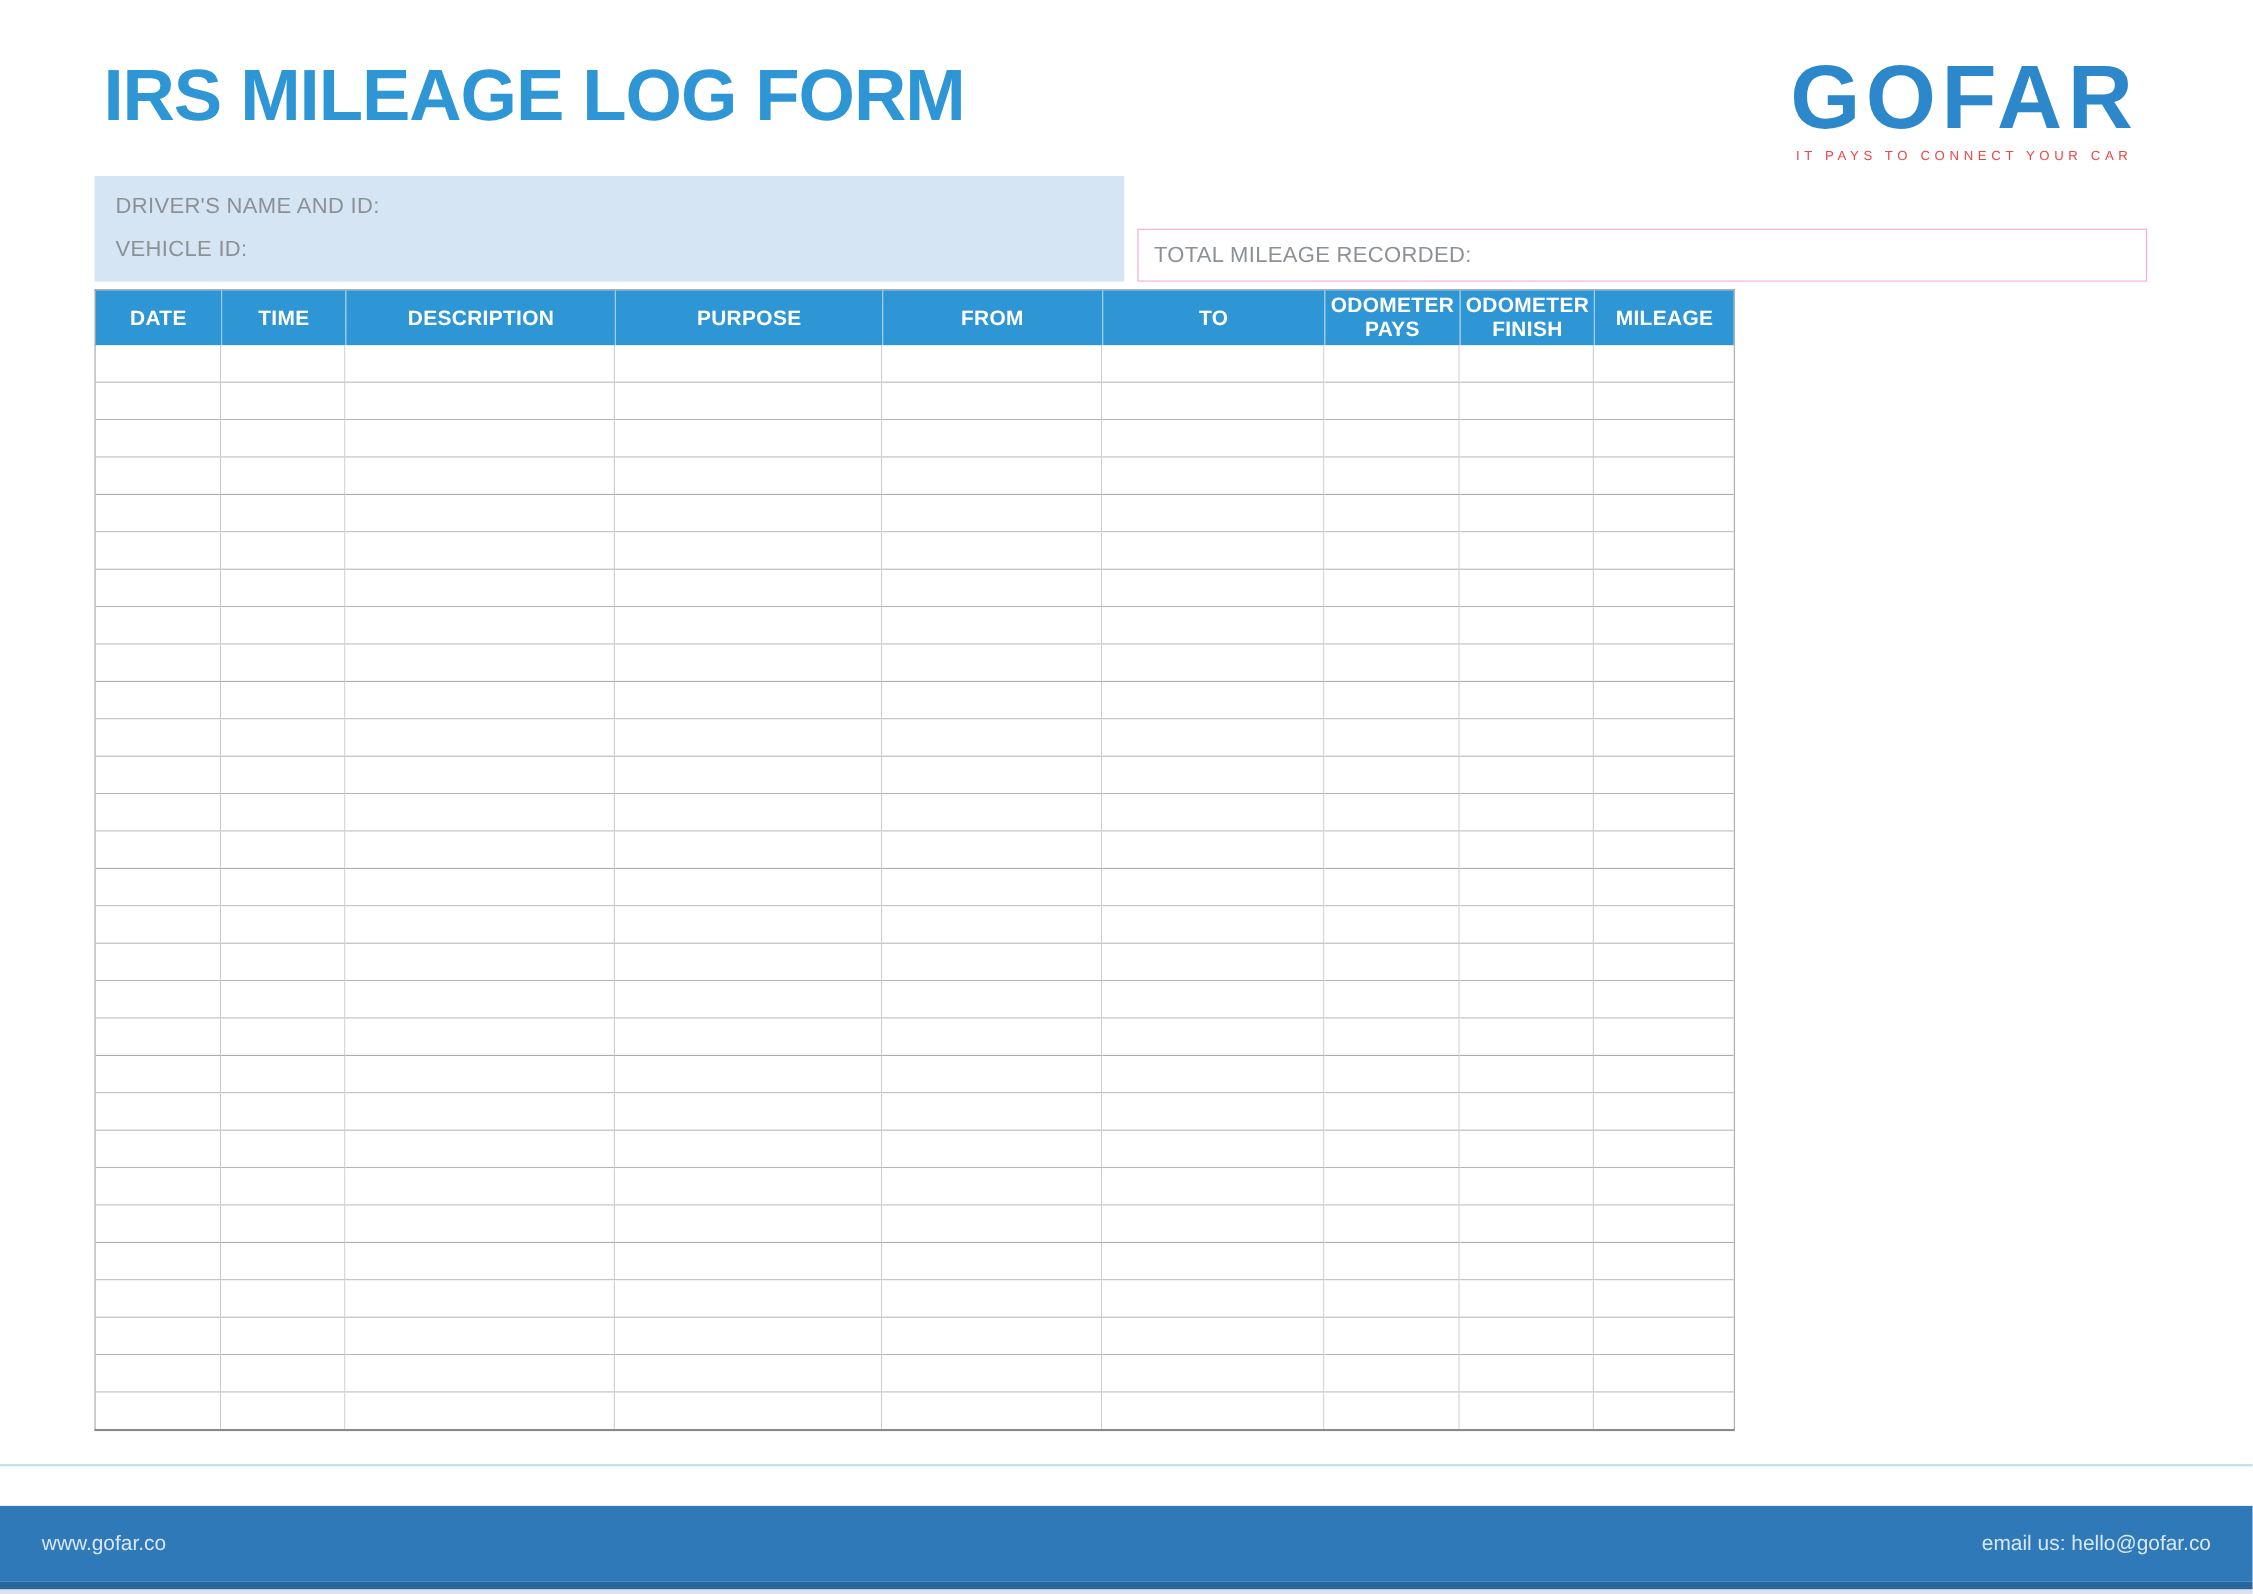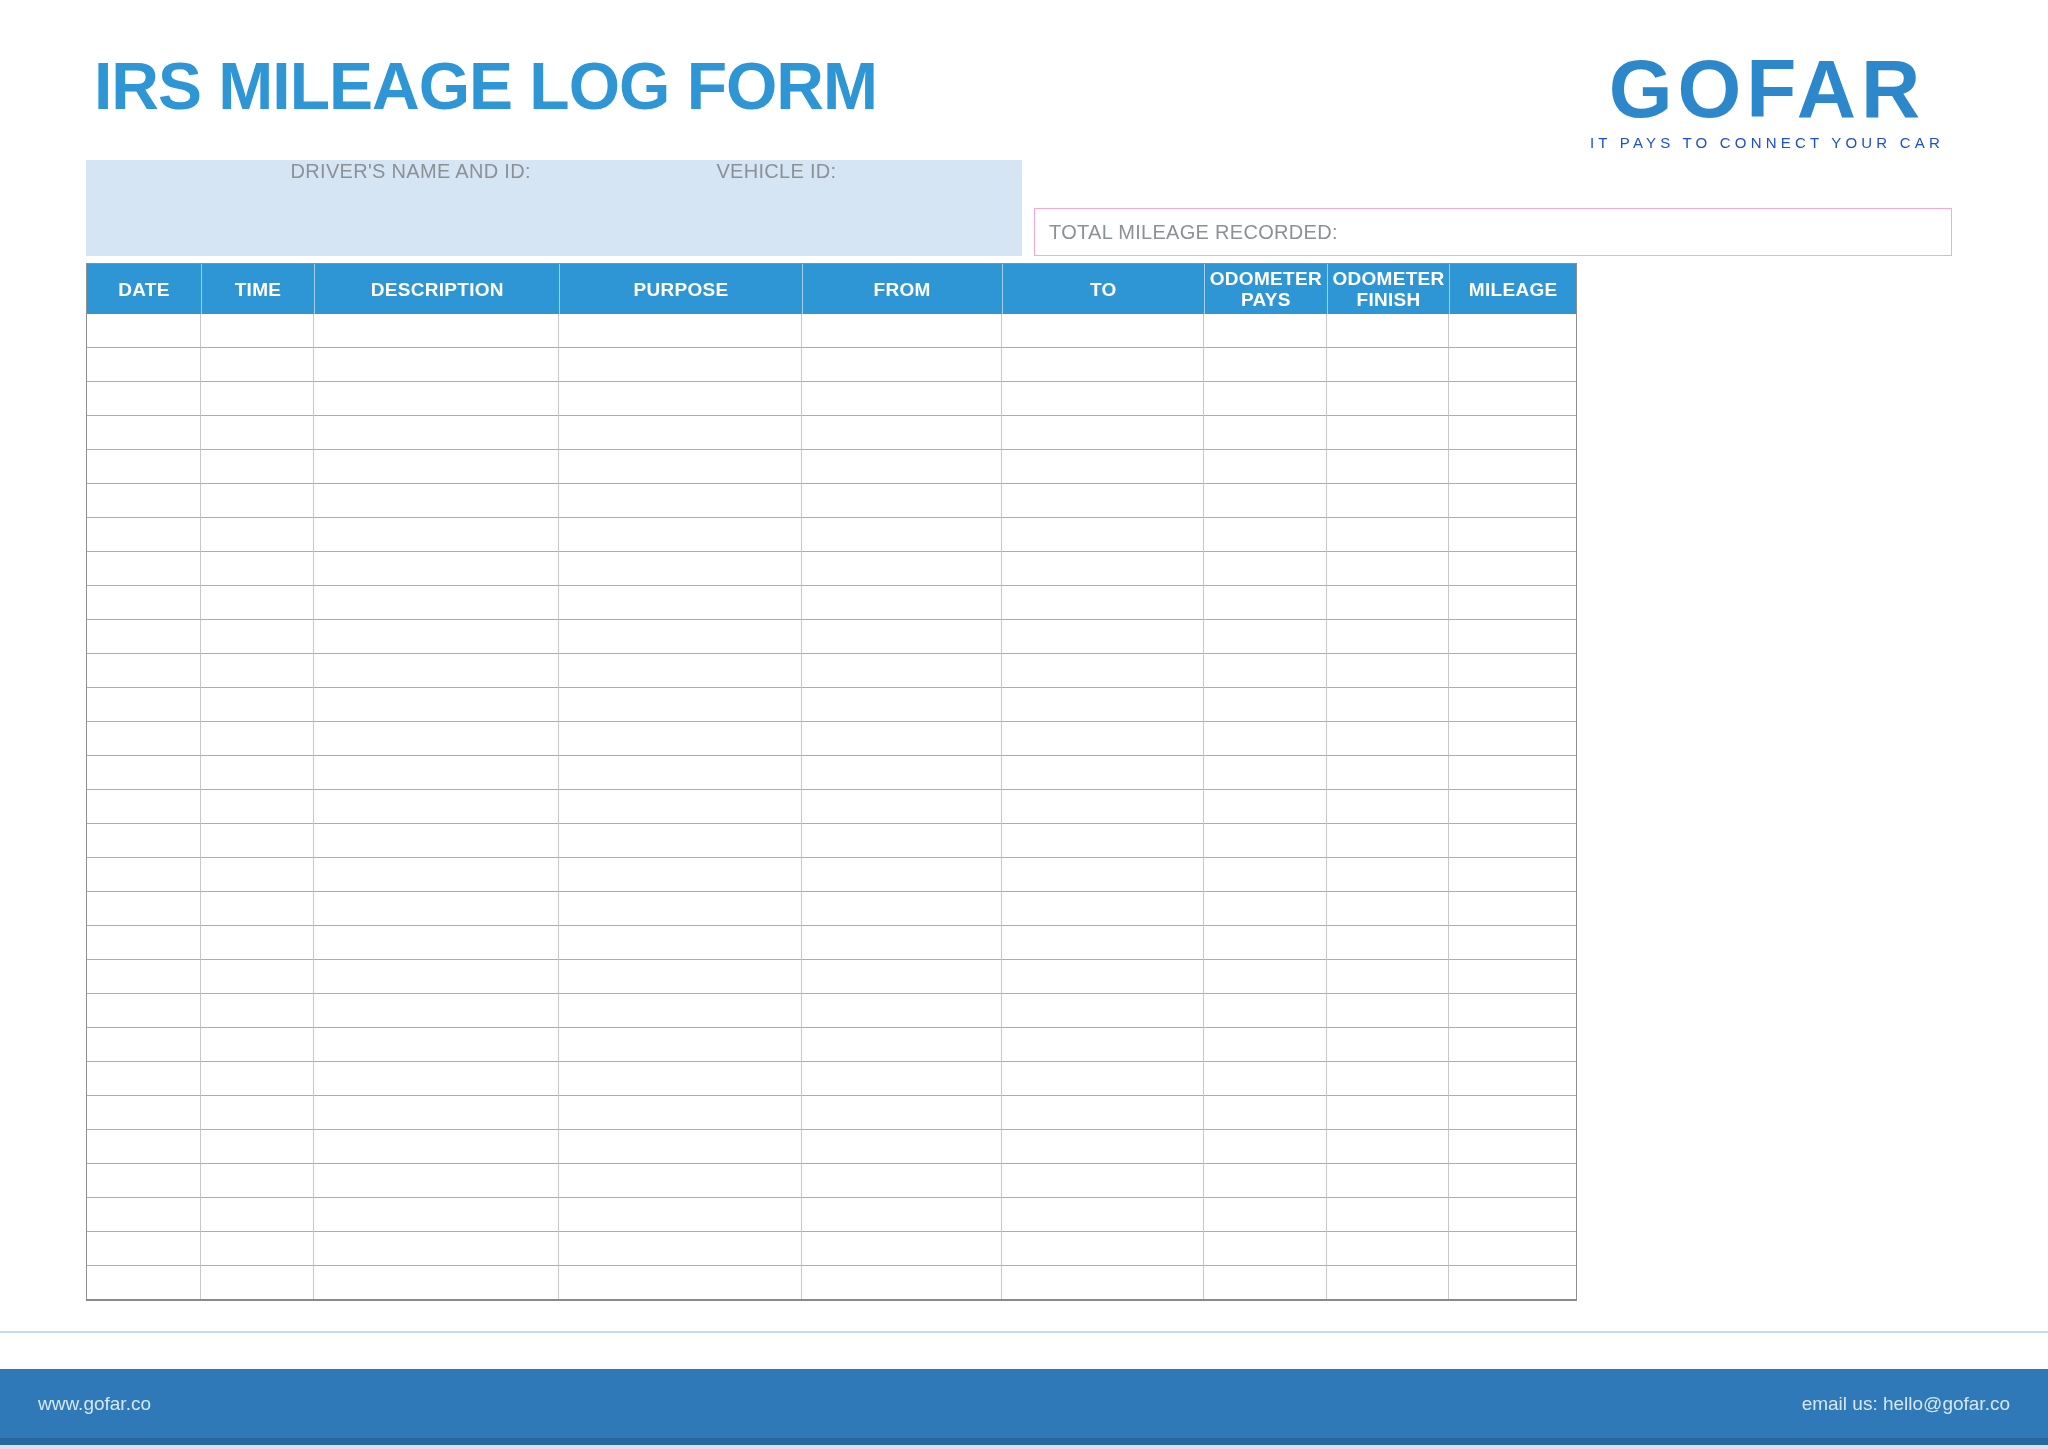--- a/index.html
+++ b/index.html
@@ -32,36 +32,36 @@
   }
   .logo-word {
     font-size: 82px;
     font-weight: bold;
     letter-spacing: 5px;
     color: #2C88CB;
     line-height: 1.0;
   }
   .logo-tagline {
     margin-top: 4px;
-    font-size: 15px;
+    font-size: 12px;
     letter-spacing: 4.2px;
-    color: #1d4ed8;
+    color: #ef4444;
     white-space: nowrap;
   }
 
   
   .driver-box {
     position: absolute;
     left: 86px;
     top: 160px;
     width: 936px;
     height: 96px;
     background: #D5E5F3;
     display: flex;
-    flex-direction: row;
+    flex-direction: column;
     justify-content: space-evenly;
     box-sizing: border-box;
     padding-left: 19px;
   }
   .field-label {
     font-size: 20px;
     color: #8C9196;
     letter-spacing: 0.3px;
   }
 

